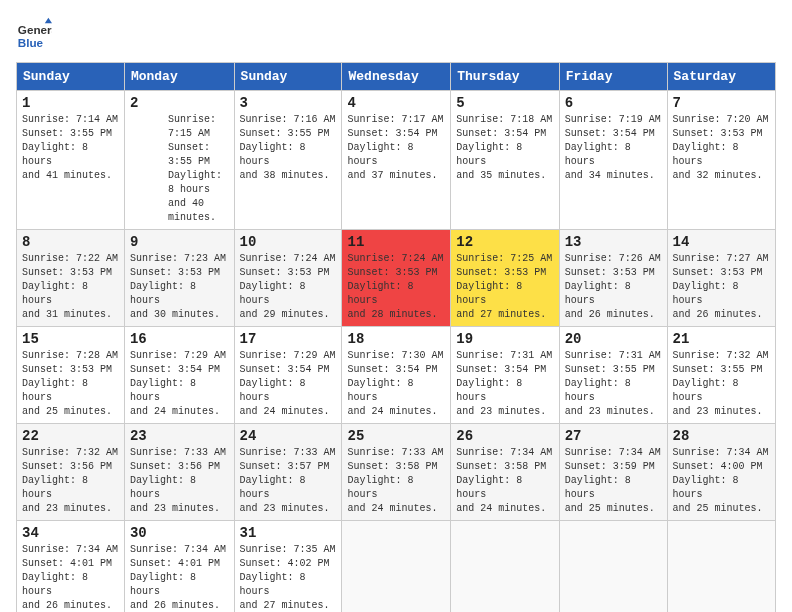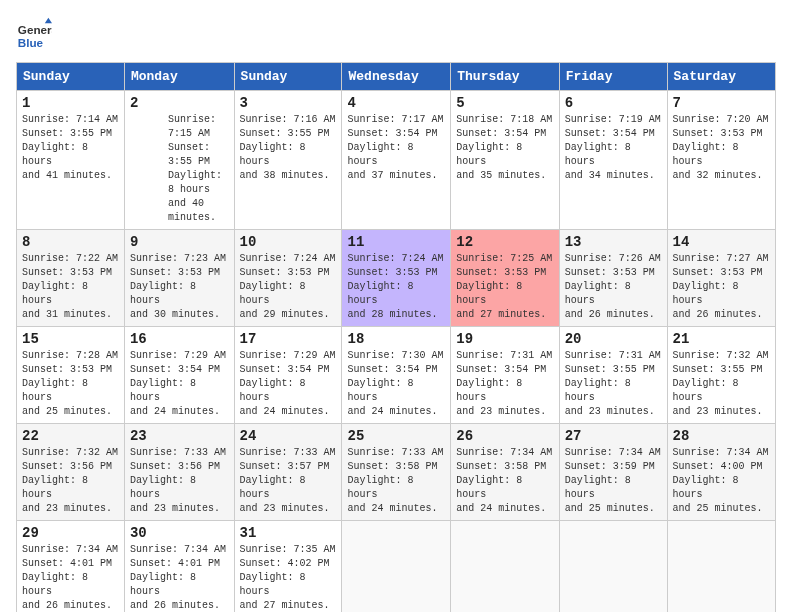--- a/index.html
+++ b/index.html
@@ -178,28 +178,28 @@
 Daylight: 8 hours
 and 30 minutes.</div>
         </td>
         <td style="background-color: rgb(245, 245, 245);">
           <span class="day-num">10</span>
           <div class="day-info" style="white-space: pre-line;">Sunrise: 7:24 AM
 Sunset: 3:53 PM
 Daylight: 8 hours
 and 29 minutes.</div>
         </td>
-        <td style="background-color: #c4b5fd;">
+        <td style="background-color: #ef4444;">
           <span class="day-num">11</span>
           <div class="day-info" style="white-space: pre-line;">Sunrise: 7:24 AM
 Sunset: 3:53 PM
 Daylight: 8 hours
 and 28 minutes.</div>
         </td>
-        <td style="background-color: #fca5a5;">
+        <td style="background-color: #fde047;">
           <span class="day-num">12</span>
           <div class="day-info" style="white-space: pre-line;">Sunrise: 7:25 AM
 Sunset: 3:53 PM
 Daylight: 8 hours
 and 27 minutes.</div>
         </td>
         <td style="background-color: rgb(245, 245, 245);">
           <span class="day-num">13</span>
           <div class="day-info" style="white-space: pre-line;">Sunrise: 7:26 AM
 Sunset: 3:53 PM
@@ -311,21 +311,21 @@
         <td style="background-color: rgb(245, 245, 245);">
           <span class="day-num">28</span>
           <div class="day-info" style="white-space: pre-line;">Sunrise: 7:34 AM
 Sunset: 4:00 PM
 Daylight: 8 hours
 and 25 minutes.</div>
         </td>
       </tr>
       <tr>
         <td style="background-color: rgb(255, 255, 255);">
-          <span class="day-num">29</span>
+          <span class="day-num">34</span>
           <div class="day-info" style="white-space: pre-line;">Sunrise: 7:34 AM
 Sunset: 4:01 PM
 Daylight: 8 hours
 and 26 minutes.</div>
         </td>
         <td style="background-color: rgb(255, 255, 255); margin-top: 48px;">
           <span class="day-num">30</span>
           <div class="day-info" style="white-space: pre-line;">Sunrise: 7:34 AM
 Sunset: 4:01 PM
 Daylight: 8 hours

